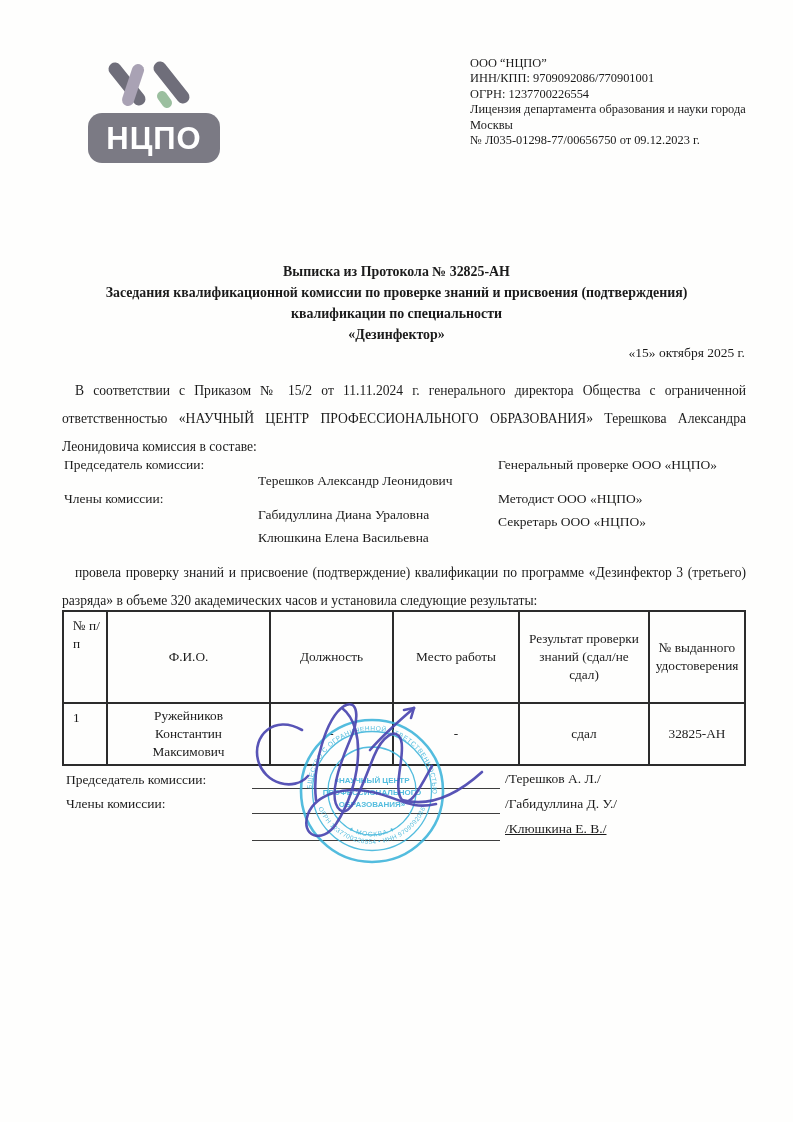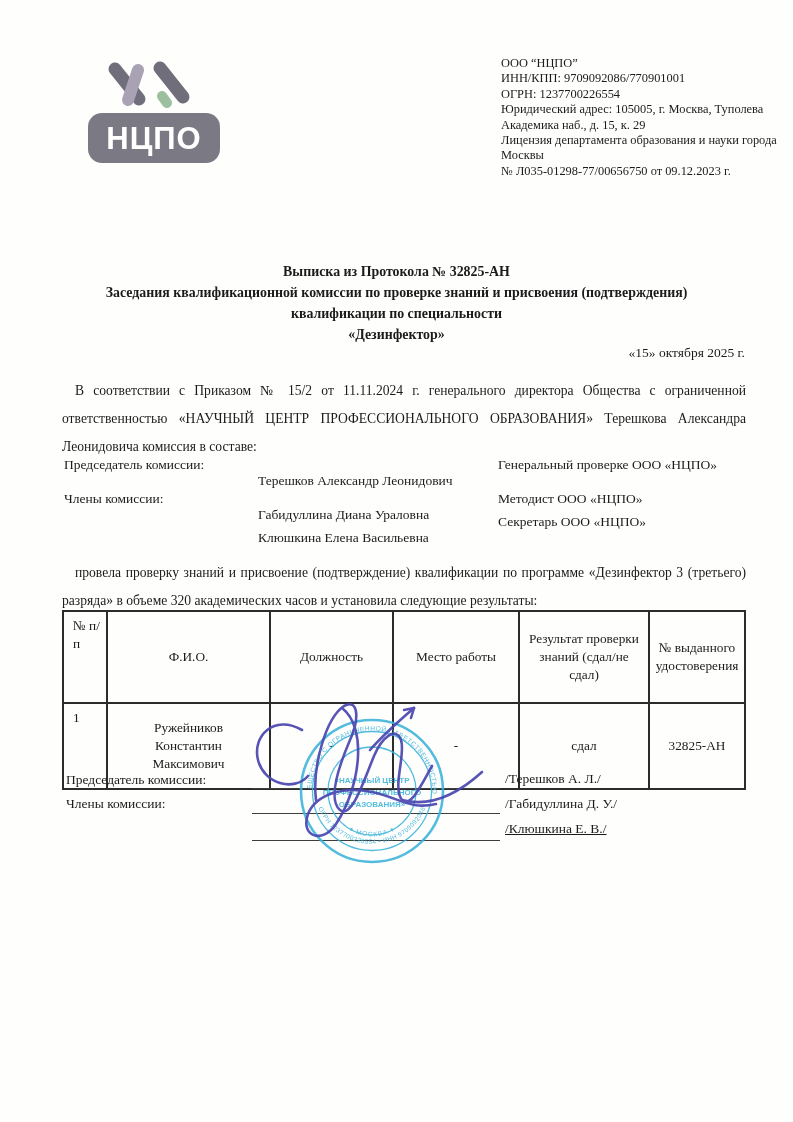--- a/index.html
+++ b/index.html
@@ -9,21 +9,21 @@
     margin:0 auto;
     background:#fefefd;
     overflow:hidden;
     font-family:"Liberation Serif","DejaVu Serif",serif;
     color:#1b1b1b;
   }
   .abs{position:absolute;}
 
   
   .company{left:470px;top:56px;width:314px;font-size:12.4px;line-height:15.4px;}
-  .company div{white-space:normal;margin-left:31px;}
+  .company div{white-space:normal;}
 
   
   .title{left:56px;top:261px;width:681px;text-align:center;font-weight:bold;font-size:13.9px;line-height:21px;}
   .date-line{right:48px;top:345px;font-size:13.5px;}
 
   
   .para{left:62px;width:684px;text-align:justify;font-size:13.6px;line-height:28px;text-indent:13px;}
   .para1{top:377px;}
   .para2{top:559px;}
 
@@ -33,21 +33,21 @@
   .crow .nam{position:absolute;left:196px;top:16px;}
   .crow .pos{position:absolute;left:436px;top:0;}
 
   
   table.results{left:62px;top:610px;width:603px;border-collapse:collapse;table-layout:fixed;
     font-size:13.3px;position:absolute;}
   table.results td{border:2px solid #2c2c2c;text-align:center;vertical-align:middle;padding:3px 4px;line-height:18px;}
   table.results .hdr td{height:84px;}
   table.results .numcell{vertical-align:top;text-align:left;padding:5px 0 0 9px;}
   table.results .datarow td{height:42px;}
-  table.results .fio-inner{width:104px;margin:12px auto;}
+  table.results .fio-inner{width:104px;margin:0 auto;}
   .c1{width:44px;}.c2{width:163px;}.c3{width:123px;}.c4{width:126px;}.c5{width:130px;}.c6{width:96px;}
 
   
   .sig-label{left:66px;font-size:13.5px;}
   .sig-line{left:252px;width:248px;height:0;border-top:1.6px solid #3e3e3e;}
   .sig-name{left:505px;font-size:13.5px;}
 
   .stamp-svg{left:297px;top:716px;opacity:.88;}
   .ink-svg{left:250px;top:688px;}
 </style>
@@ -64,21 +64,20 @@
       <line x1="74" y1="14" x2="97" y2="43" stroke="#6f6e7a" stroke-width="13" stroke-linecap="round"></line>
     </g>
     <rect x="2" y="59" width="132" height="50" rx="14" fill="#7b7a84"></rect>
     <text x="68" y="95" text-anchor="middle" fill="#ffffff" font-family="Liberation Sans, sans-serif" font-size="31" font-weight="bold" letter-spacing="1">НЦПО</text>
   </svg>
 
   <div class="abs company">
     <div>ООО “НЦПО”</div>
     <div>ИНН/КПП: 9709092086/770901001</div>
     <div>ОГРН: 1237700226554</div>
-    <div>Юридический адрес: 105005, г. Москва, Туполева Академика наб., д. 15, к. 29</div>
     <div>Лицензия департамента образования и науки города Москвы</div>
     <div>№ Л035-01298-77/00656750 от 09.12.2023 г.</div>
   </div>
 
   <div class="abs title">
     <div>Выписка из Протокола № 32825-АН</div>
     <div>Заседания квалификационной комиссии по проверке знаний и присвоения (подтверждения)</div>
     <div>квалификации по специальности</div>
     <div>«Дезинфектор»</div>
   </div>

